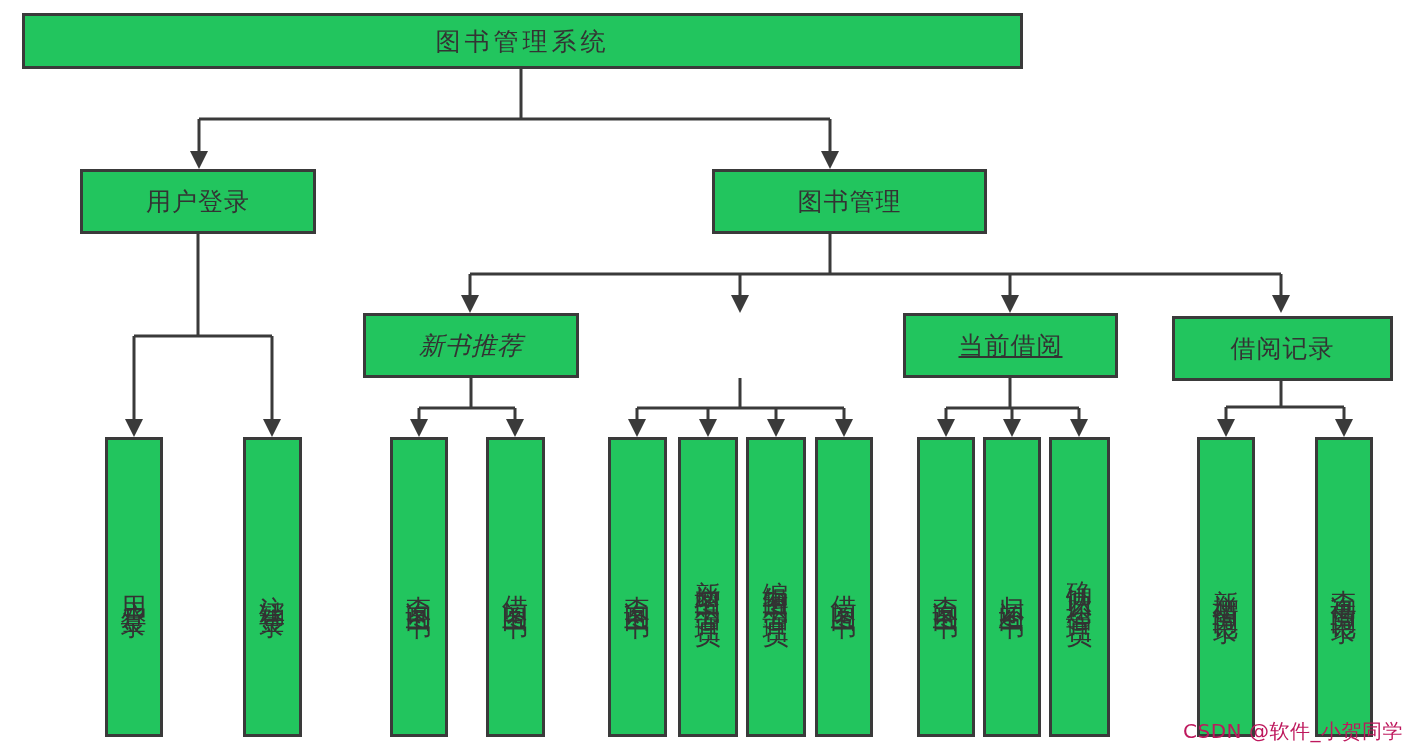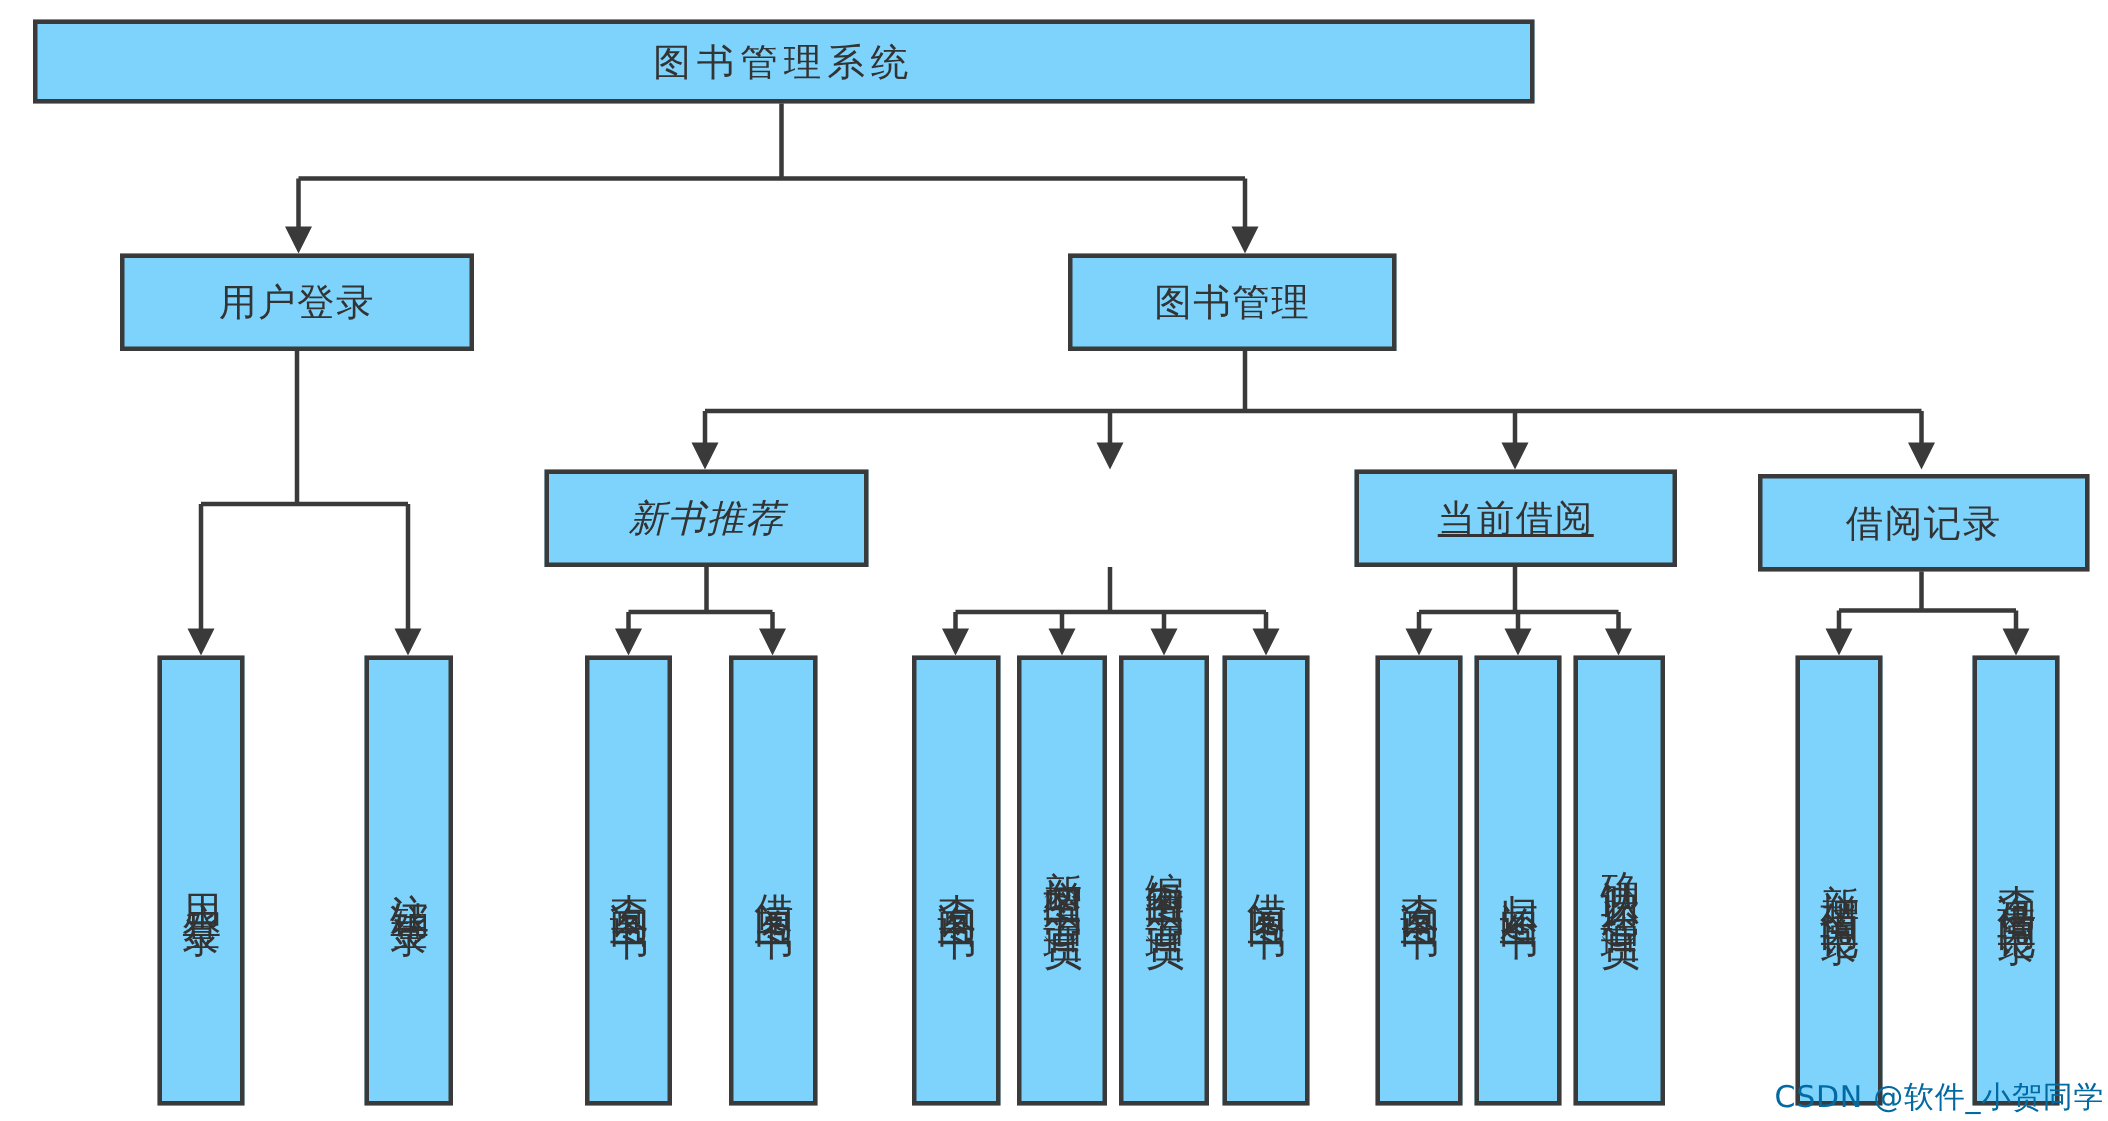--- a/index.html
+++ b/index.html
@@ -21,21 +21,21 @@
     top: 0;
     width: 1405px;
     height: 747px;
     z-index: 1;
     pointer-events: none;
   }
   .node {
     position: absolute;
     box-sizing: border-box;
     border: 3px solid #3a3a3a;
-    background: #7dd3fc;
+    background: #22c55e;
     display: flex;
     align-items: center;
     justify-content: center;
     color: #333333;
     z-index: 2;
   }
   .node-h {
     font-size: 25px;
     letter-spacing: 1px;
     white-space: nowrap;
@@ -51,21 +51,21 @@
     writing-mode: vertical-rl;
     text-orientation: mixed;
     letter-spacing: 6px;
     line-height: 1;
   }
   .watermark {
     position: absolute;
     left: 1183px;
     top: 718px;
     font-size: 20px;
-    color: #0369a1;
+    color: #be185d;
     white-space: nowrap;
     z-index: 5;
     letter-spacing: 0.5px;
   }
 </style>
 </head>
 <body>
 
 <div class="canvas">
 
@@ -109,21 +109,21 @@
     </g>
   </svg>
 
   <div class="node node-h node-root-box" style="left:22px; top:13px; width:1001px; height:56px;">
     <span>图书管理系统</span>
   </div>
 
   <div class="node node-h" style="left:80px; top:169px; width:236px; height:65px;">
     <span>用户登录</span>
   </div>
-  <div class="node node-h" style="left:712px; top:169px; width:219px; height:65px;">
+  <div class="node node-h" style="left:712px; top:169px; width:275px; height:65px;">
     <span>图书管理</span>
   </div>
 
   <div class="node node-h" style="left:363px; top:313px; width:216px; height:65px;font-style:italic;">
     <span>新书推荐</span>
   </div>
   <div class="node node-h" style="left:903px; top:313px; width:215px; height:65px;text-decoration:underline;">
     <span>当前借阅</span>
   </div>
   <div class="node node-h" style="left:1172px; top:316px; width:221px; height:65px;justify-content:center;">

